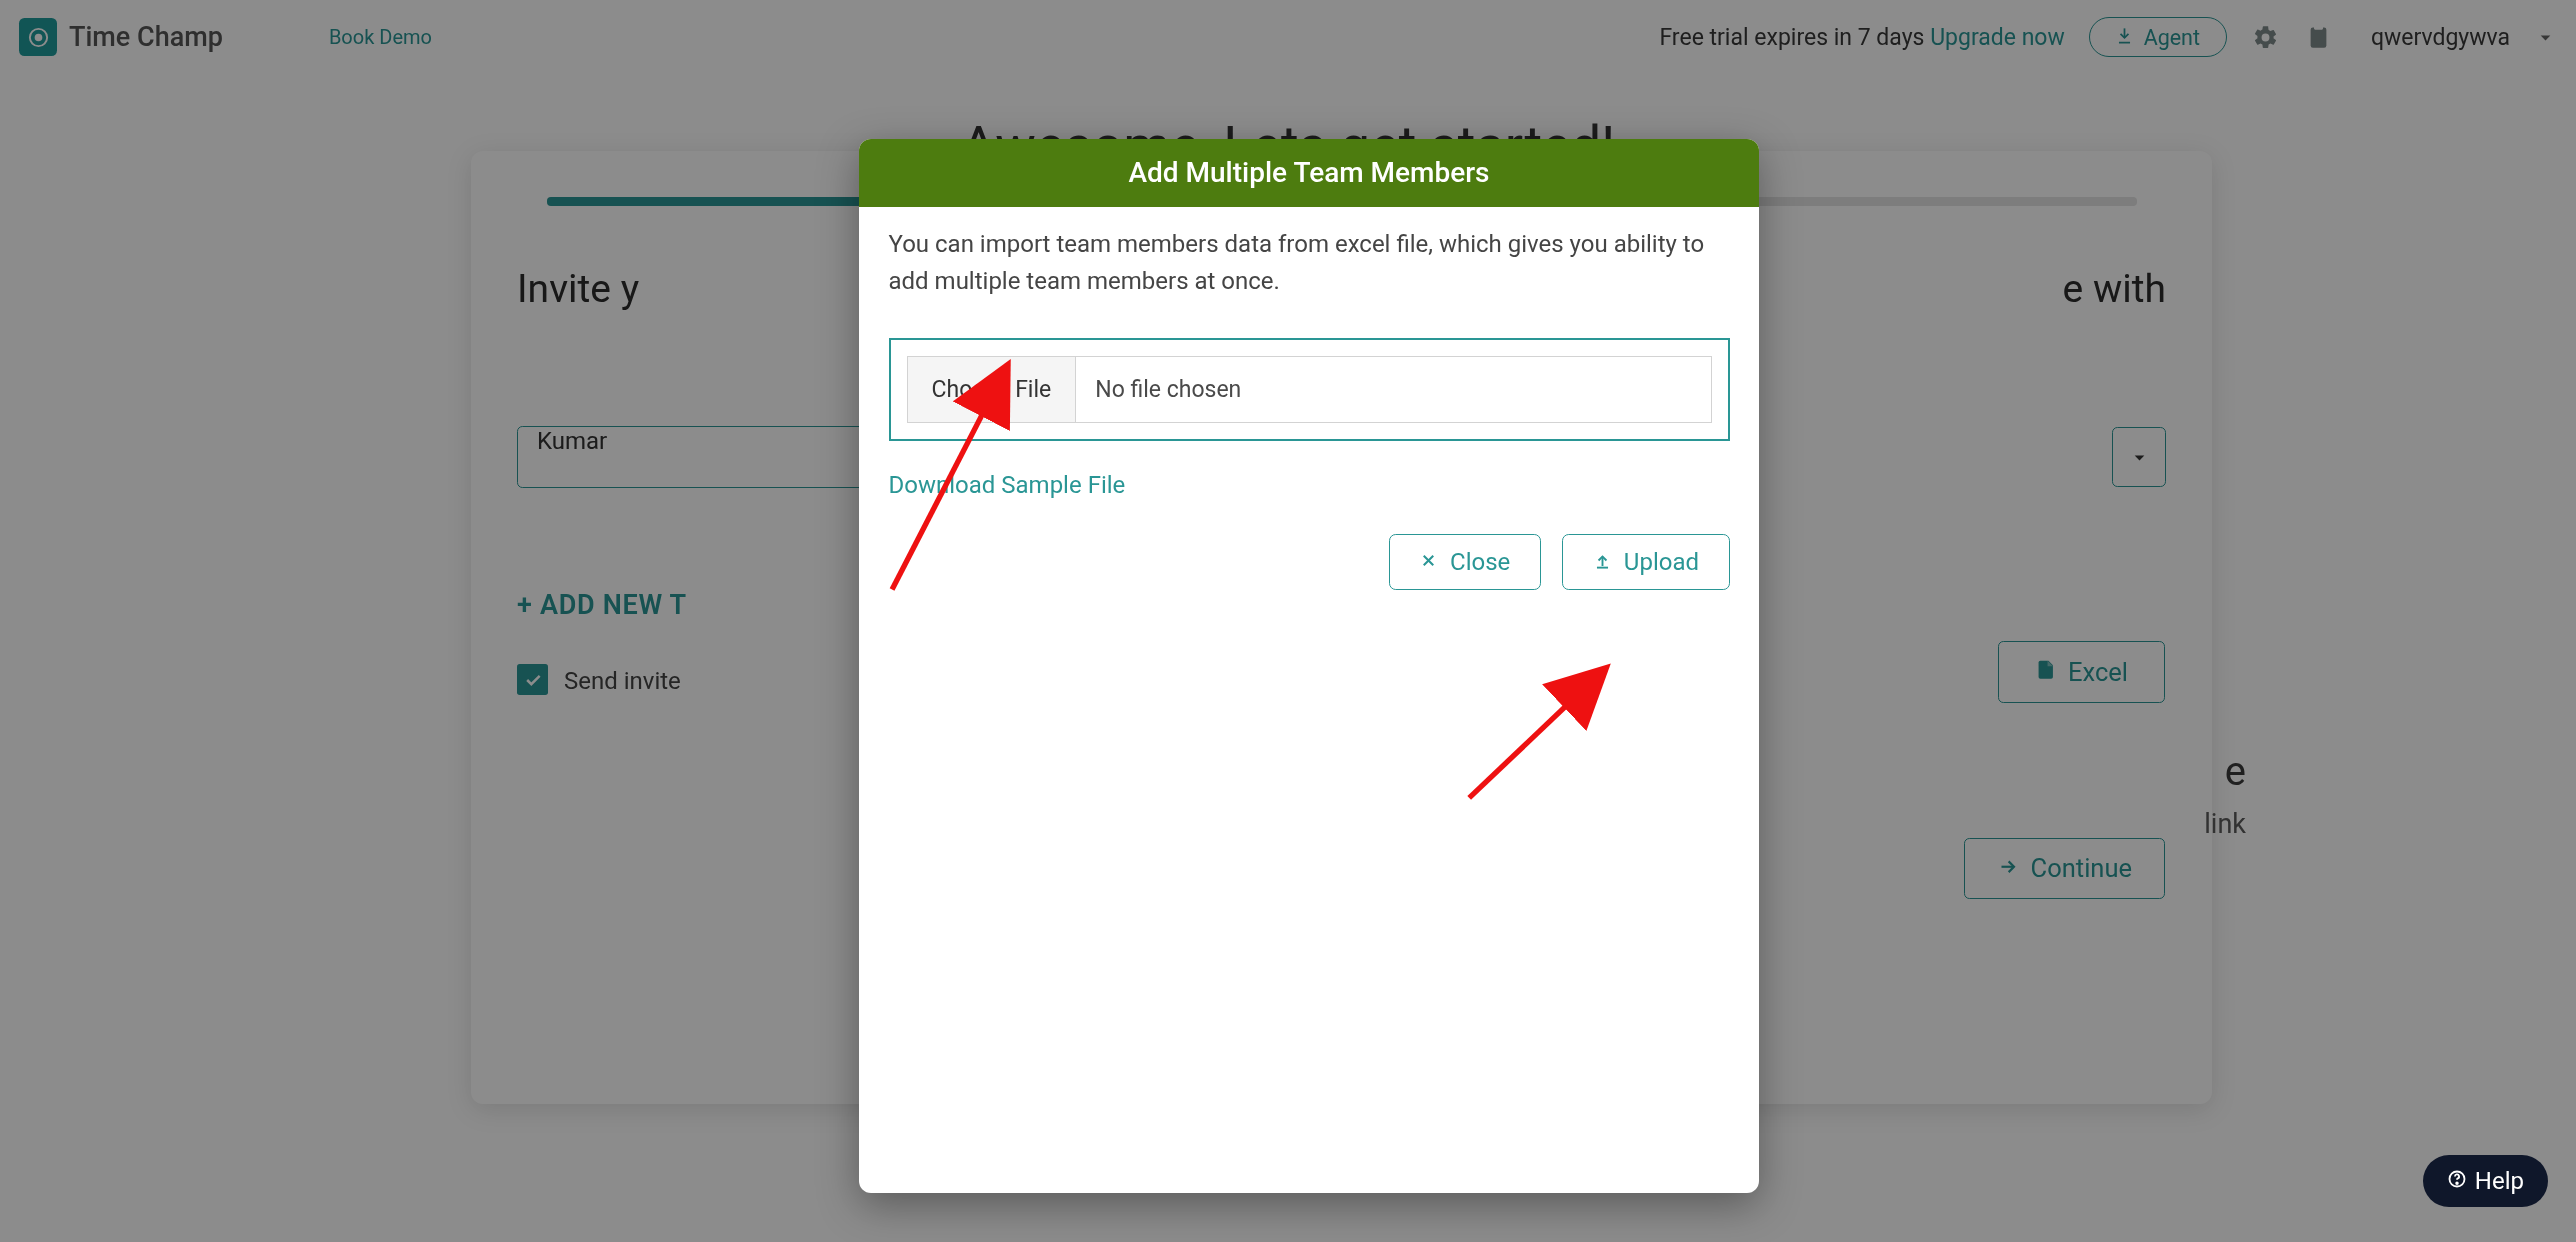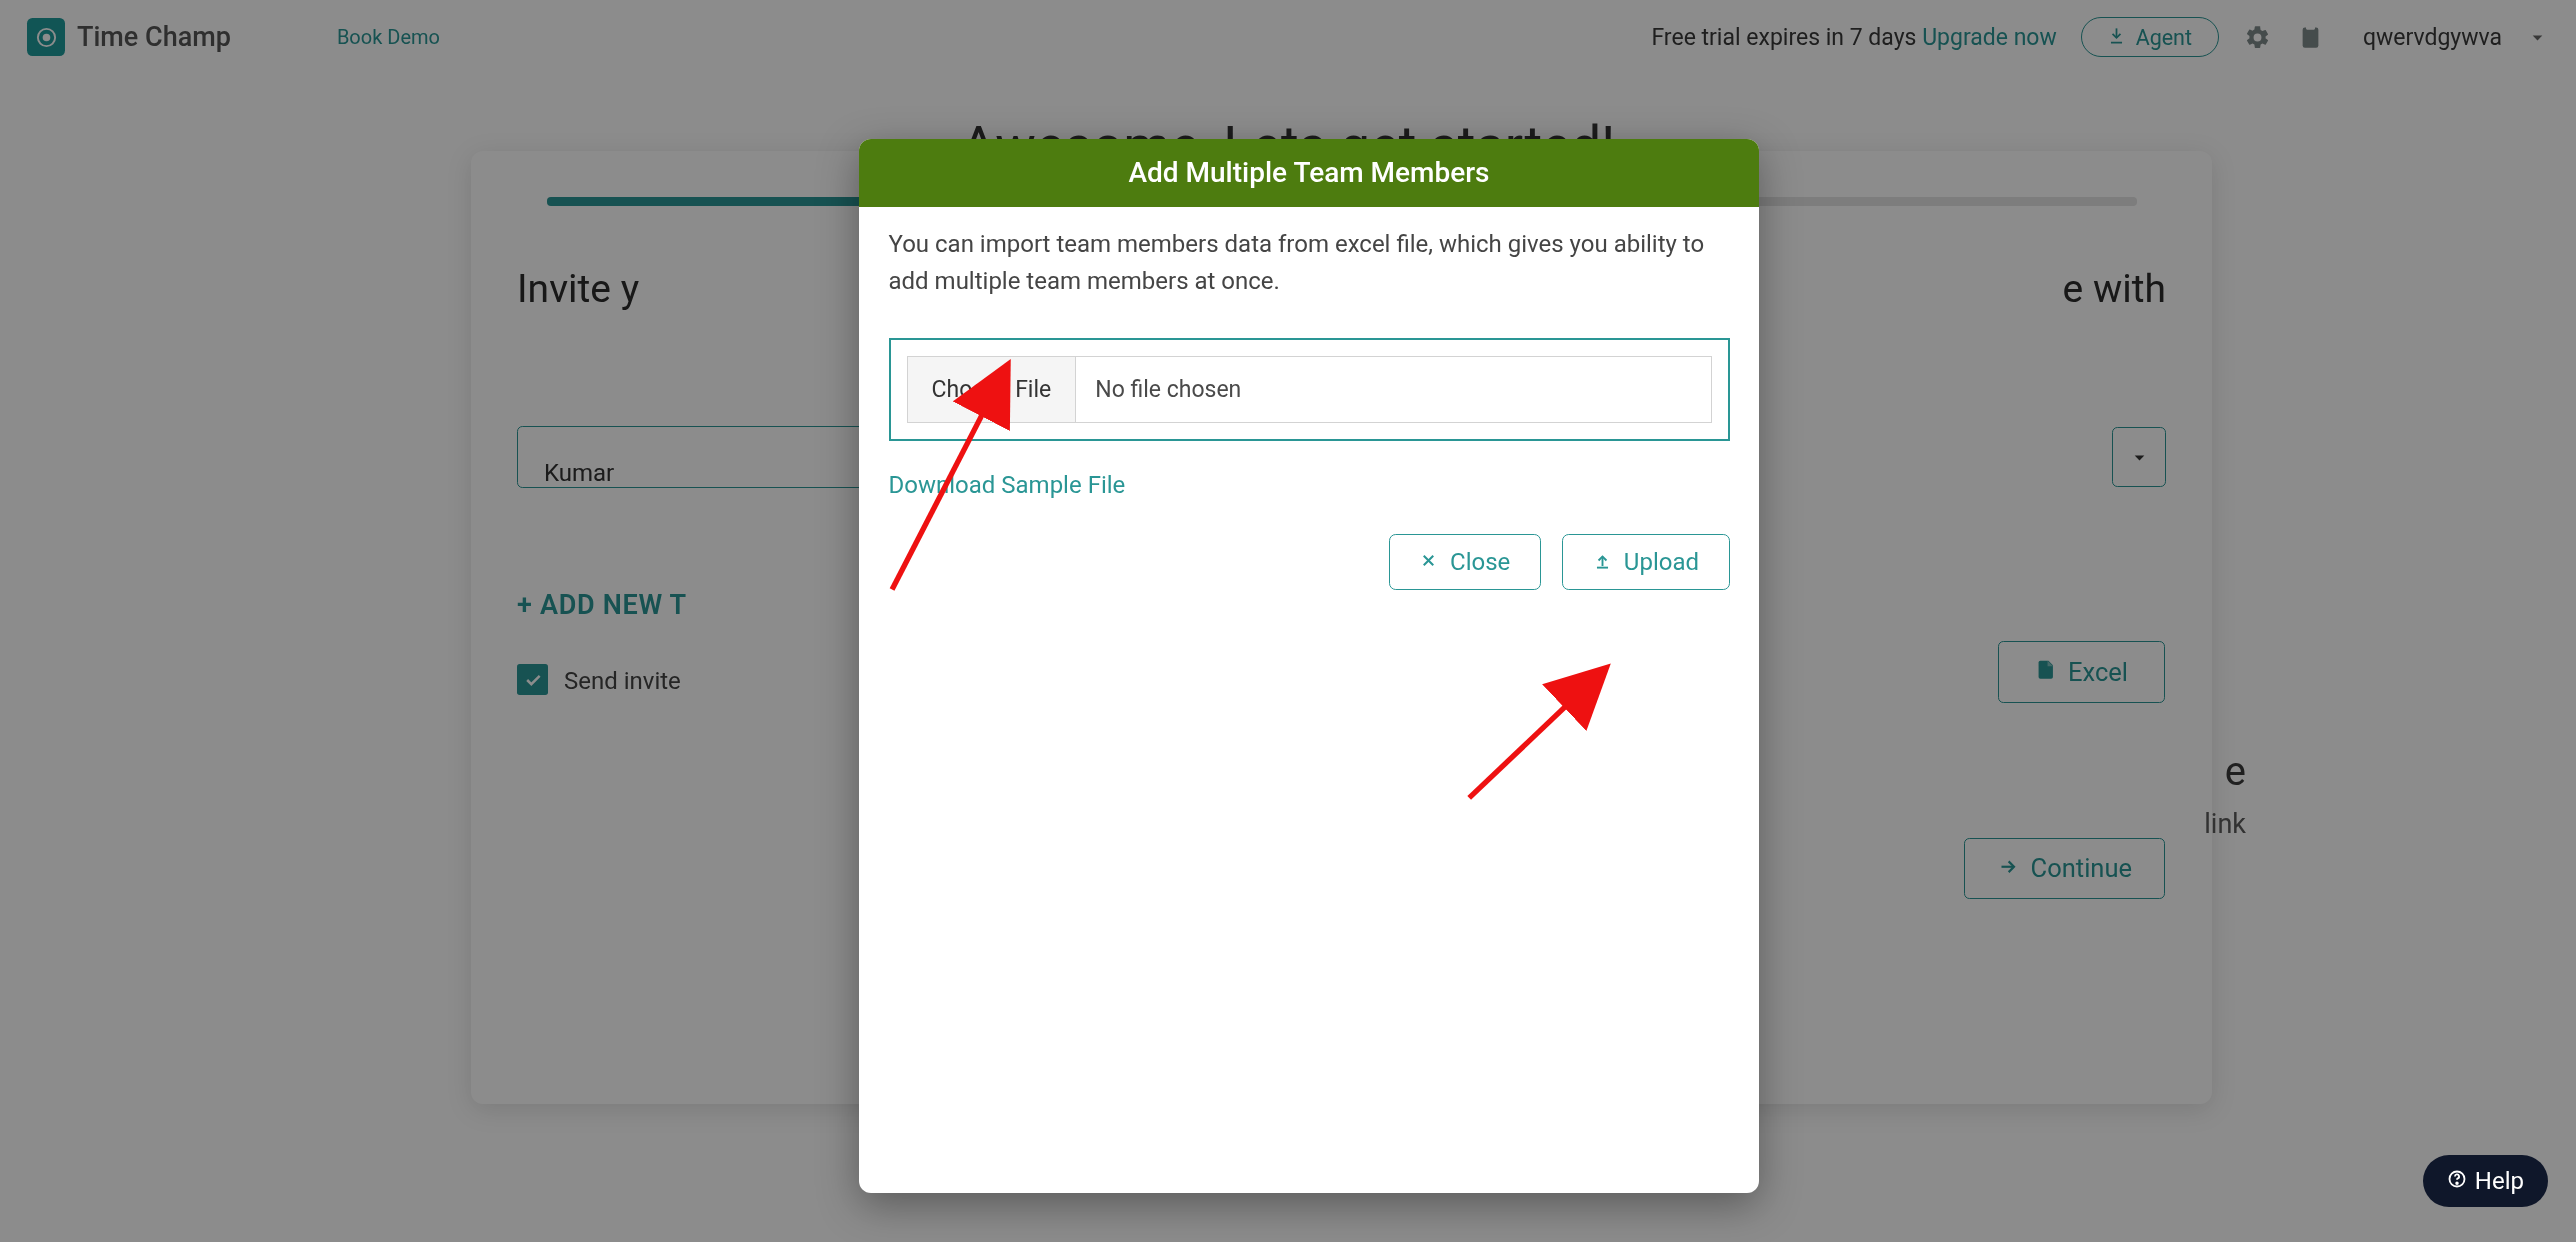--- a/index.html
+++ b/index.html
@@ -1,39 +1,39 @@
 <!DOCTYPE html>
 <html style="font-size:10.7px"><head>
 <meta charset="utf-8">
 <style>
 *{box-sizing:border-box;margin:0;padding:0;font-family:-apple-system,BlinkMacSystemFont,'Segoe UI',Roboto,sans-serif}
 html,body{width:100%;height:100%;background:#e8e8e8}
 .page{width:2576px;height:1242px;position:relative;background:#fff;transform-origin:top left}
 .overlay{position:absolute;inset:0;background:rgba(0,0,0,.45);z-index:50}
 
-.header{height:74px;display:flex;align-items:center;padding:0 27px;gap:24px}
+.header{height:74px;display:flex;align-items:center;padding:0 19px;gap:24px}
 .logo-wrap{display:flex;align-items:center;gap:12px}
 .logo-badge{width:38px;height:38px;border-radius:5.4px;background:#1f9c9c;display:flex;align-items:center;justify-content:center}
 .logo-badge svg{width:23px;height:23px}
 .logo-text{font-size:27px;font-weight:500;color:#565656}
 .book-demo{margin-left:82px;color:#2a9695;font-size:20px}
 .h-spacer{flex:1}
 .trial{font-size:23px;color:#3a3a3a}
 .trial a{color:#2a9695;text-decoration:none}
 .agent-btn{display:flex;align-items:center;gap:9.4px;border:1.3px solid #2a9695;border-radius:27px;color:#2a9695;padding:6.7px 25.5px;font-size:21.5px}
 .h-icon{width:29.5px;height:29.5px;color:#7f8a8a;display:flex;align-items:center;justify-content:center}
 .user-name{font-size:23px;color:#3a3a3a;margin-left:13.4px}
 .caret{color:#7a7a7a;display:flex;align-items:center}
 
 .hero-title{position:absolute;top:114px;left:0;right:0;text-align:center;font-size:54px;color:#333;font-weight:400}
 .big-card{position:absolute;top:151px;left:471px;width:1741px;height:953px;background:#fff;border-radius:12px;box-shadow:0 5.4px 27px rgba(0,0,0,.12);padding:46px}
 .progress{height:9.4px;background:#e3e3e3;border-radius:4px;width:1590px;margin:0 auto;overflow:hidden}
 .progress>div{height:100%;width:33%;background:#2a9695}
 .invite-row{display:flex;align-items:center;gap:20px;margin-top:60px;font-size:39px;color:#2c2c2c}
-.team-input{height:62px;border:1.3px solid #2a9695;border-radius:5.4px;width:577px;padding:0 26px;font-size:24px;color:#333;display:flex;align-items:flex-end}
+.team-input{height:62px;border:1.3px solid #2a9695;border-radius:5.4px;width:577px;padding:0 19px;font-size:24px;color:#333;display:flex;align-items:flex-start}
 .role-select{margin-left:auto;width:54px;height:60px;border:1.3px solid #2a9695;border-radius:5.4px;display:flex;align-items:center;justify-content:center}
 .row-290{margin-top:114px;display:flex;gap:67px;align-items:center}
 .add-new{color:#2a9695;font-size:27px;font-weight:600;letter-spacing:0.7px}
 .send-row{margin-top:43px;display:flex;align-items:flex-end;gap:16px;font-size:24px;color:#444}
 .chk{width:31px;height:31px;background:#2a9695;border-radius:2.7px;display:flex;align-items:center;justify-content:center;color:#fff}
 .right-buttons{position:absolute;right:47px;top:490px;display:flex;flex-direction:column;gap:27px;align-items:flex-end}
 .excel-btn{display:flex;align-items:center;gap:12px;border:1.3px solid #2a9695;color:#2a9695;border-radius:5.4px;padding:14.8px 36px;font-size:25.5px}
 .continue-btn{display:flex;align-items:center;gap:12px;border:1.3px solid #2a9695;color:#2a9695;border-radius:5.4px;padding:14.8px 32px;font-size:25.5px}
 .side-text{position:absolute;right:-34px;top:597px;color:#3b3b3b;font-size:40px}
 .side-link{position:absolute;right:-34px;top:657px;color:#5b5b5b;font-size:27px}

